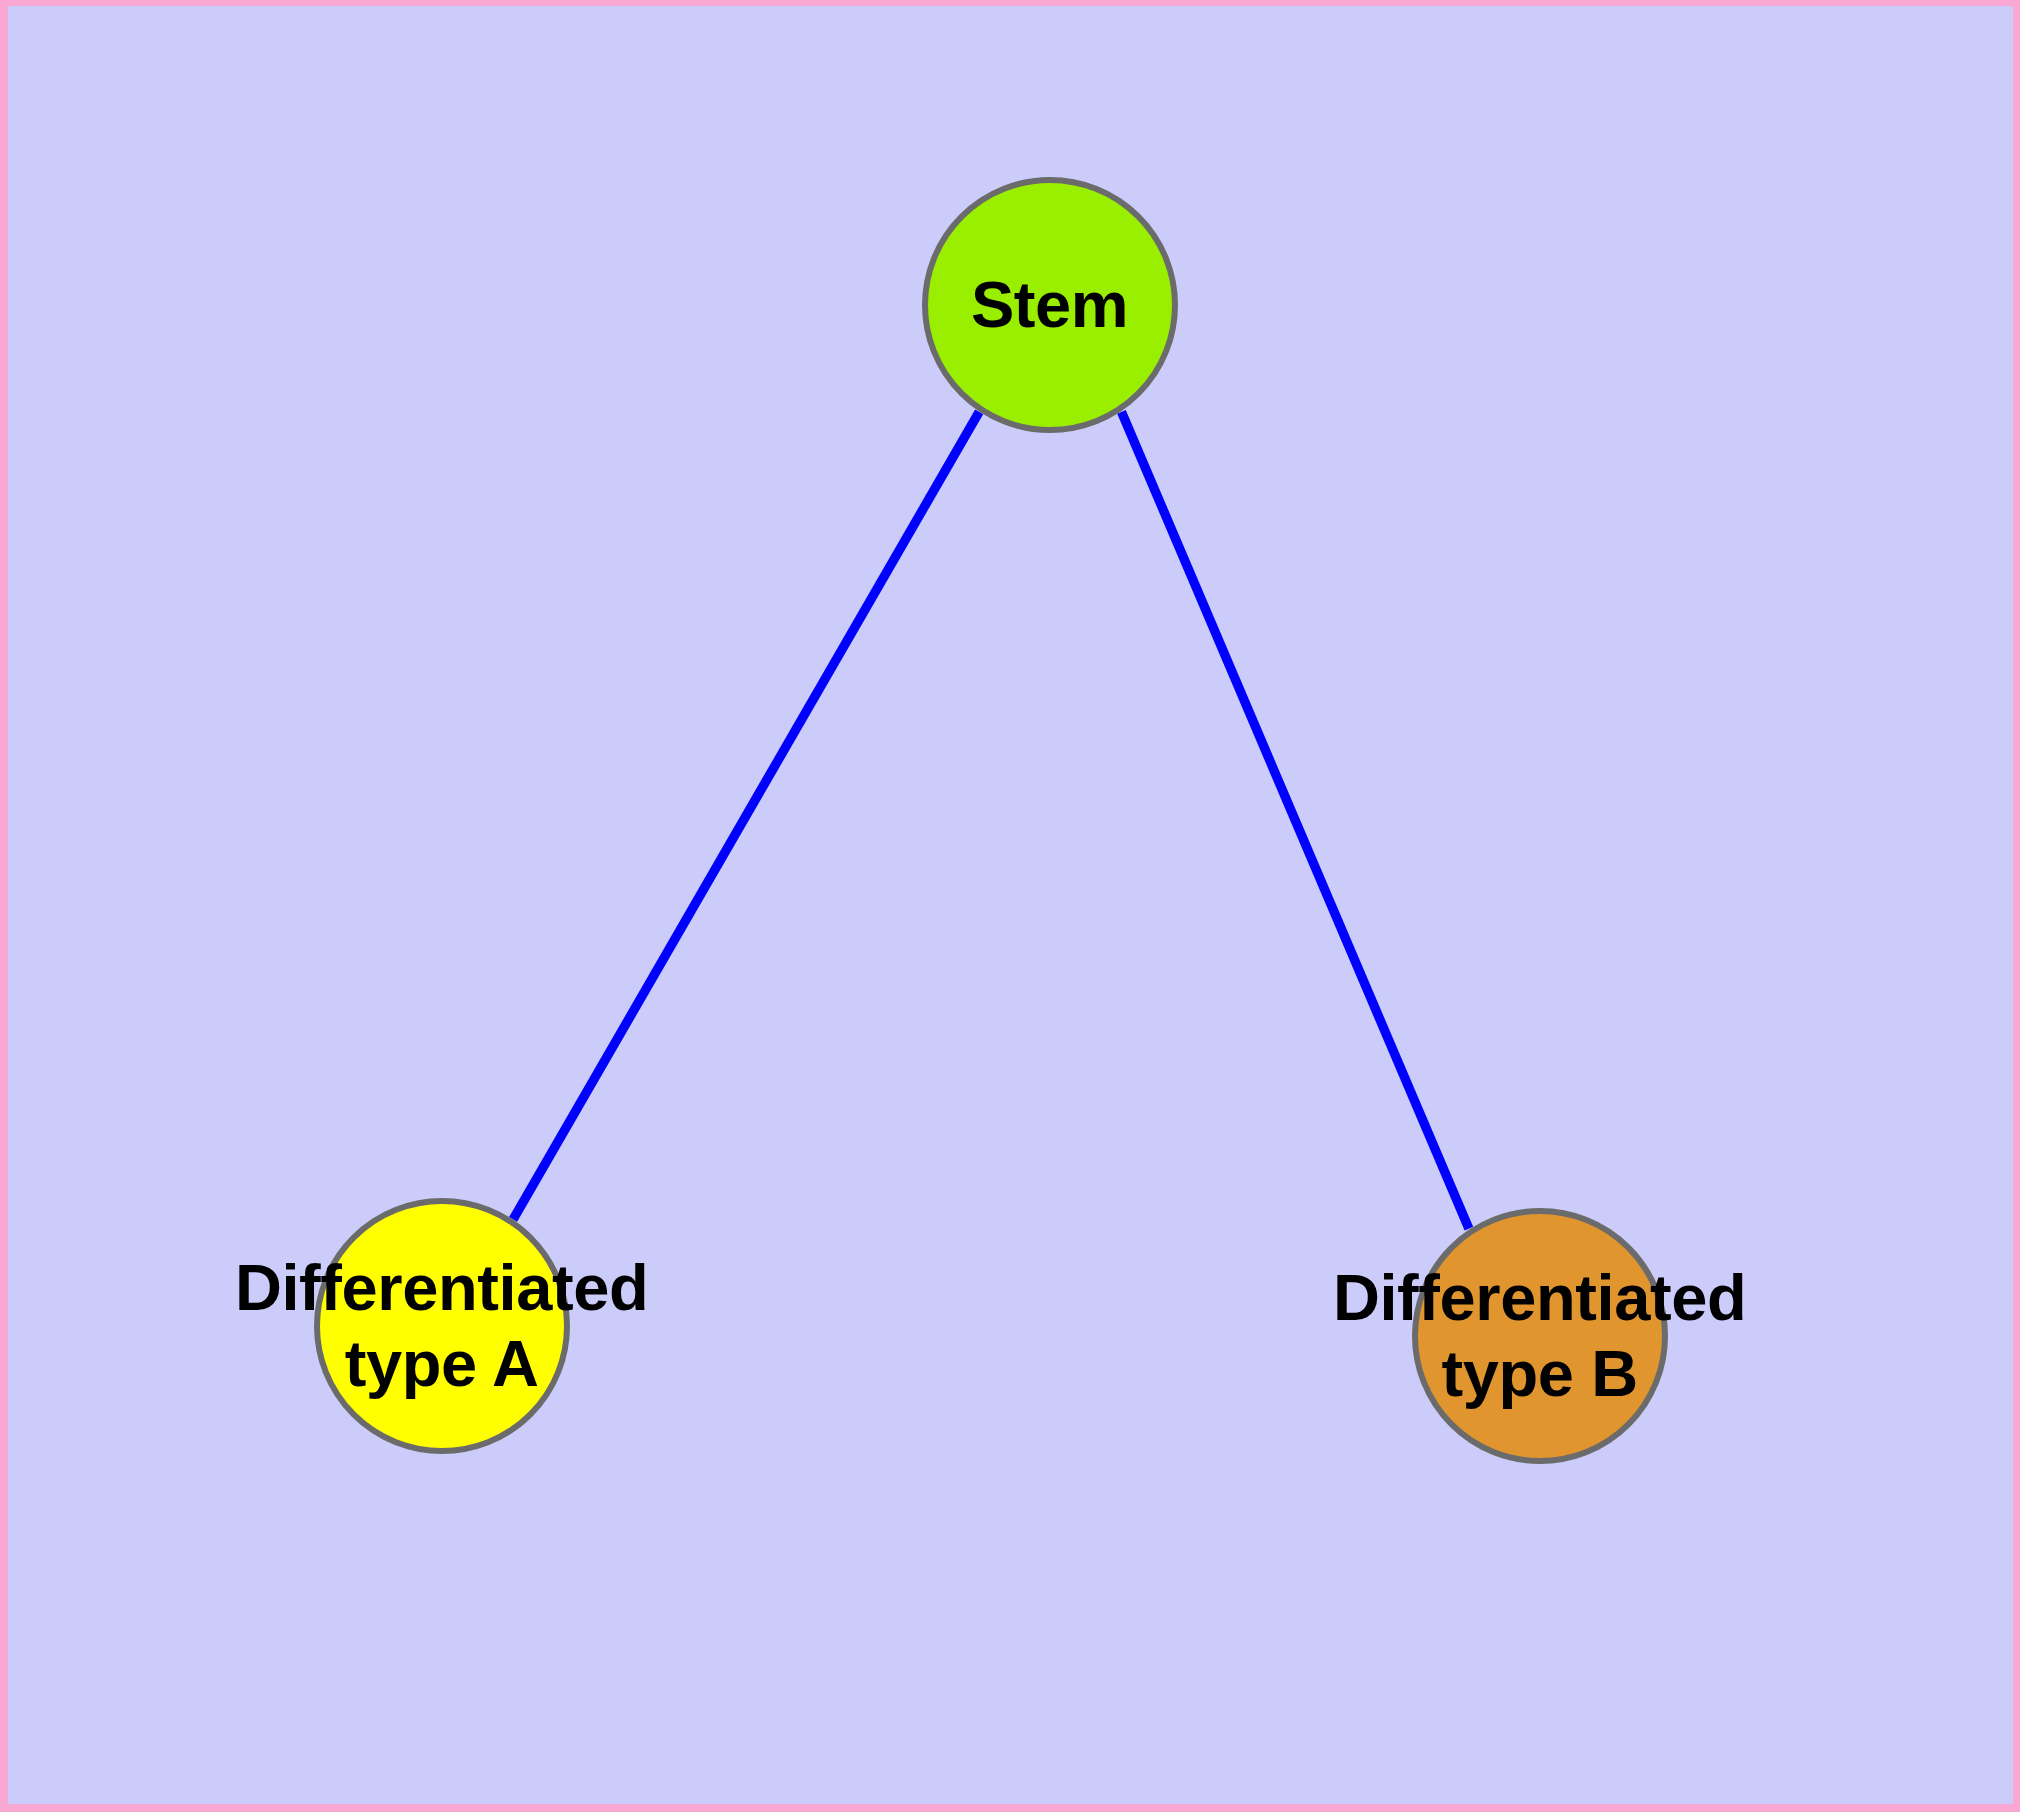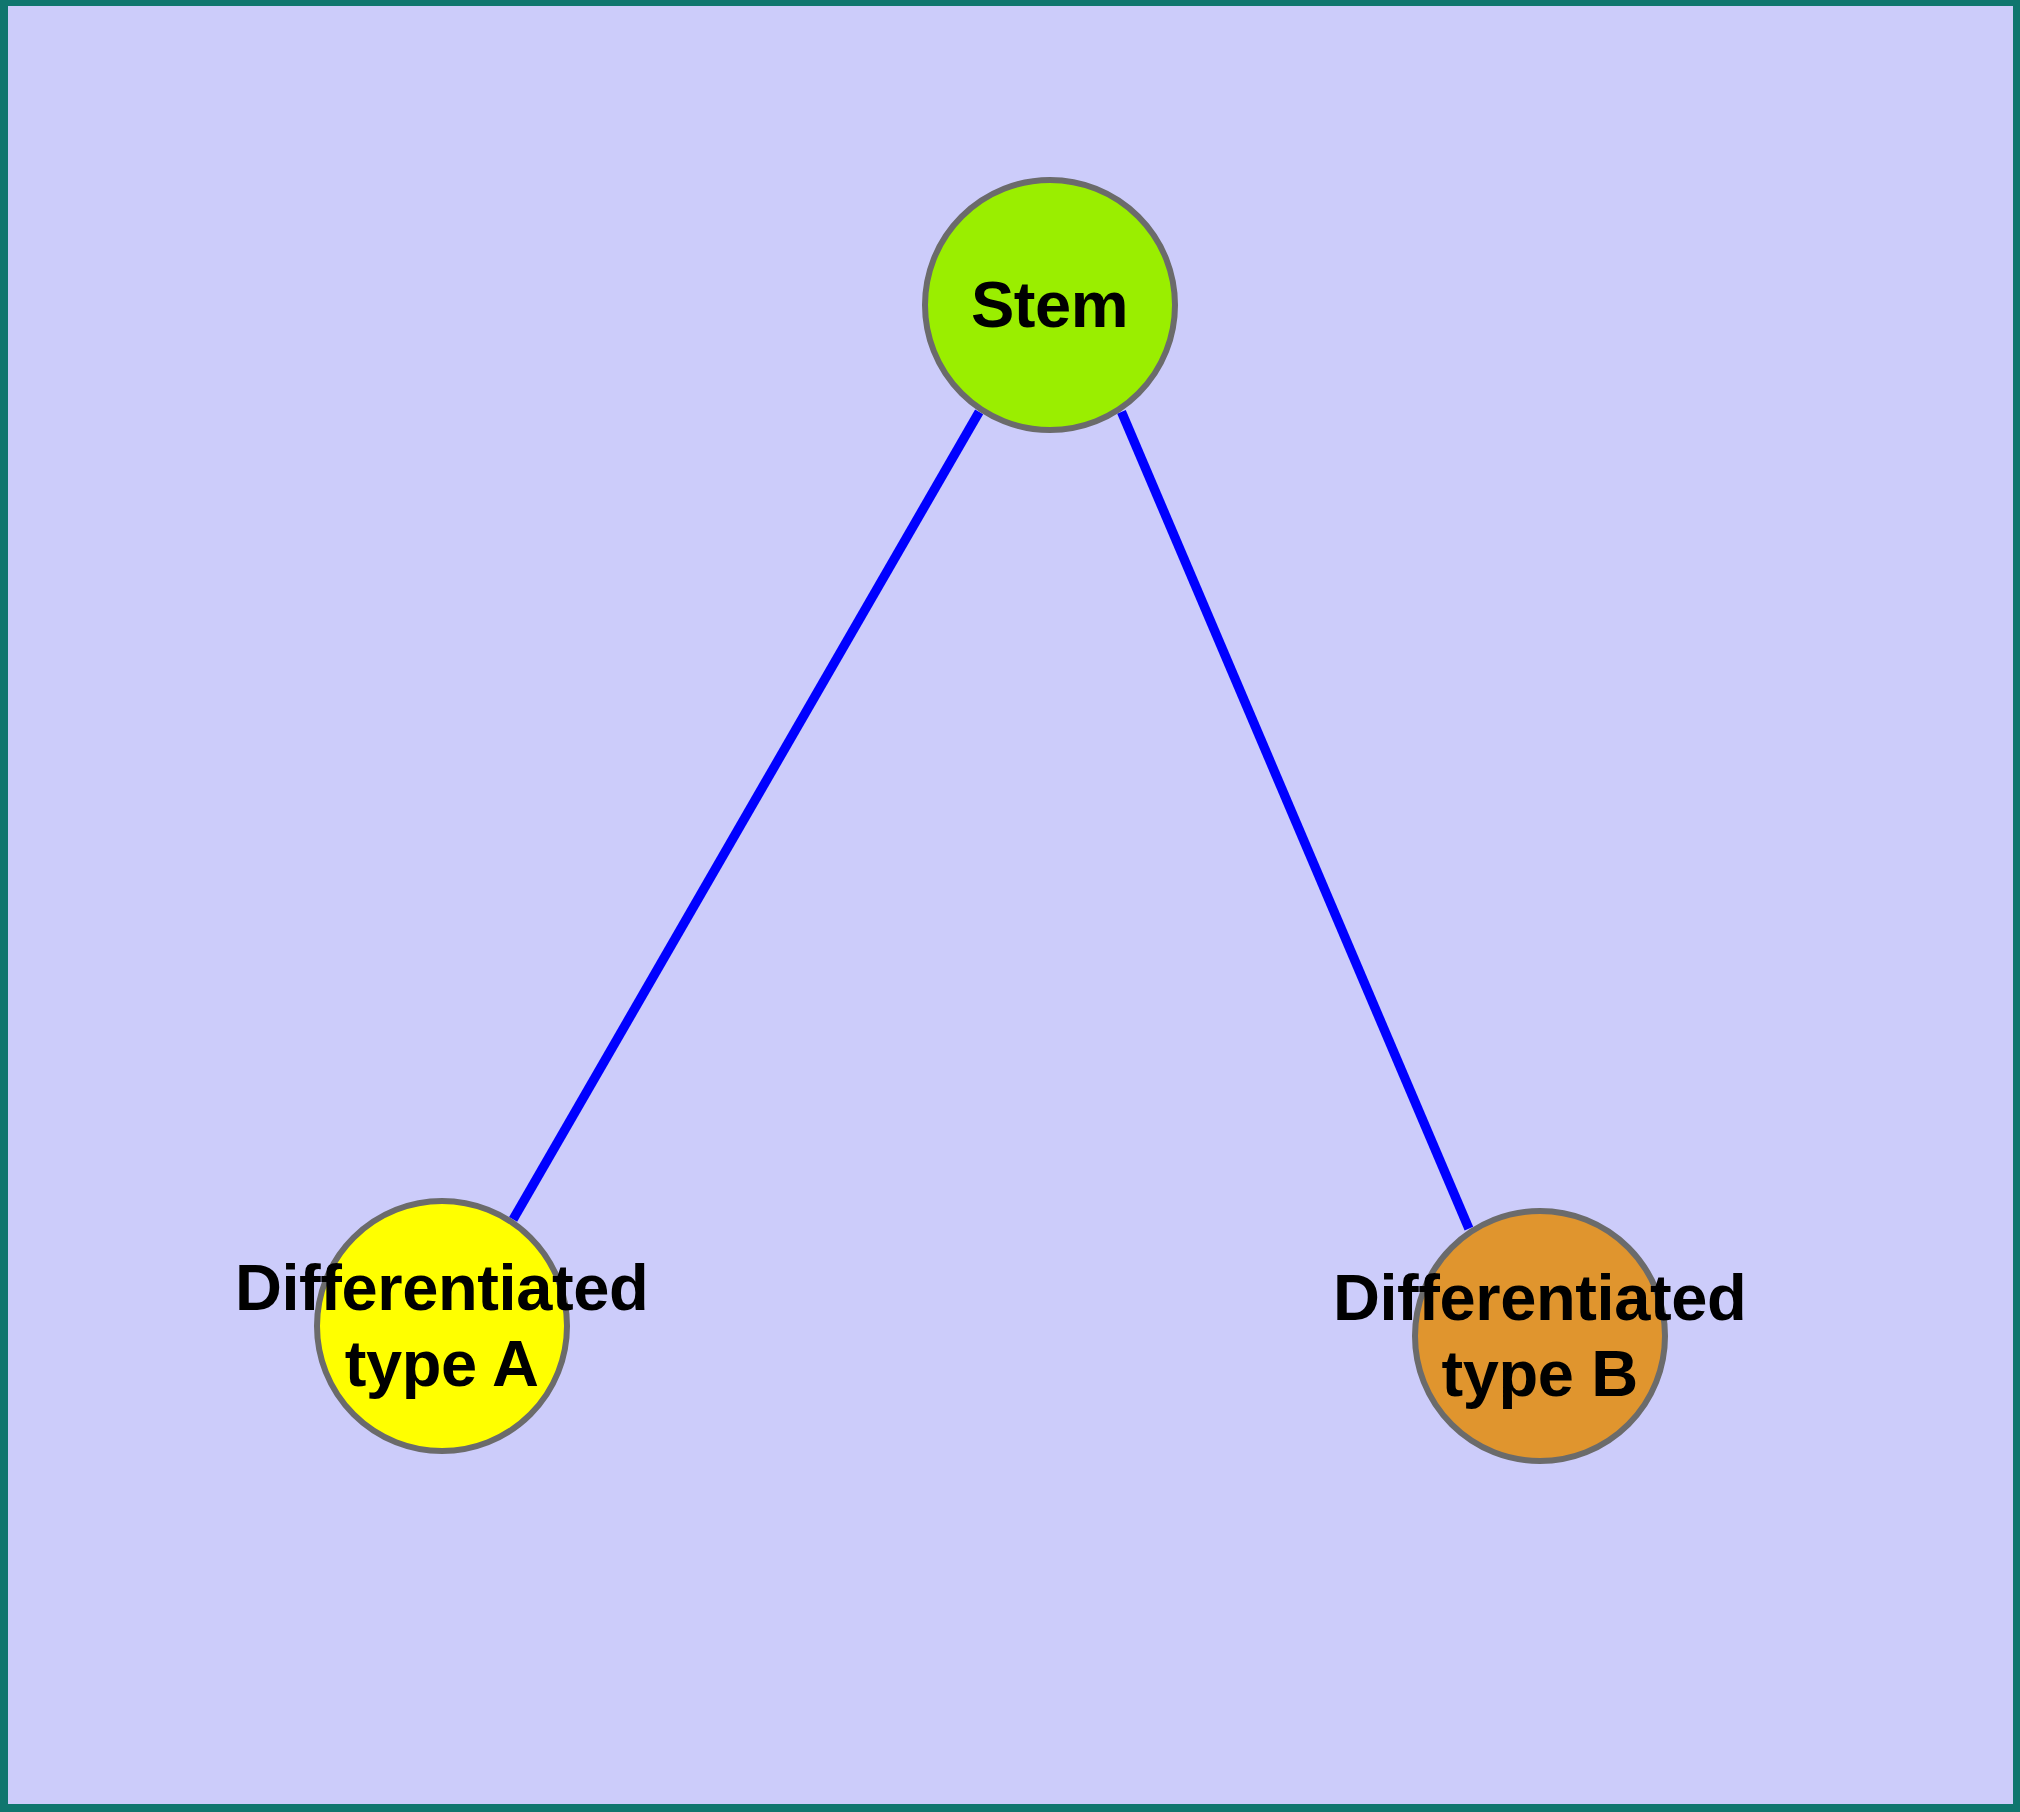--- a/index.html
+++ b/index.html
@@ -11,21 +11,21 @@
   body {
     width: 2021px;
     height: 1812px;
     overflow: hidden;
     font-family: "Liberation Sans", sans-serif;
   }
   #graph-canvas {
     position: relative;
     width: 2021px;
     height: 1812px;
-    background: #0f766e;
+    background: #f9a8d4;
   }
   #graph-plot {
     position: absolute;
     left: 7.6px;
     top: 6px;
     width: 2005px;
     height: 1798px;
     background: #ccccfa;
     overflow: hidden;
   }

